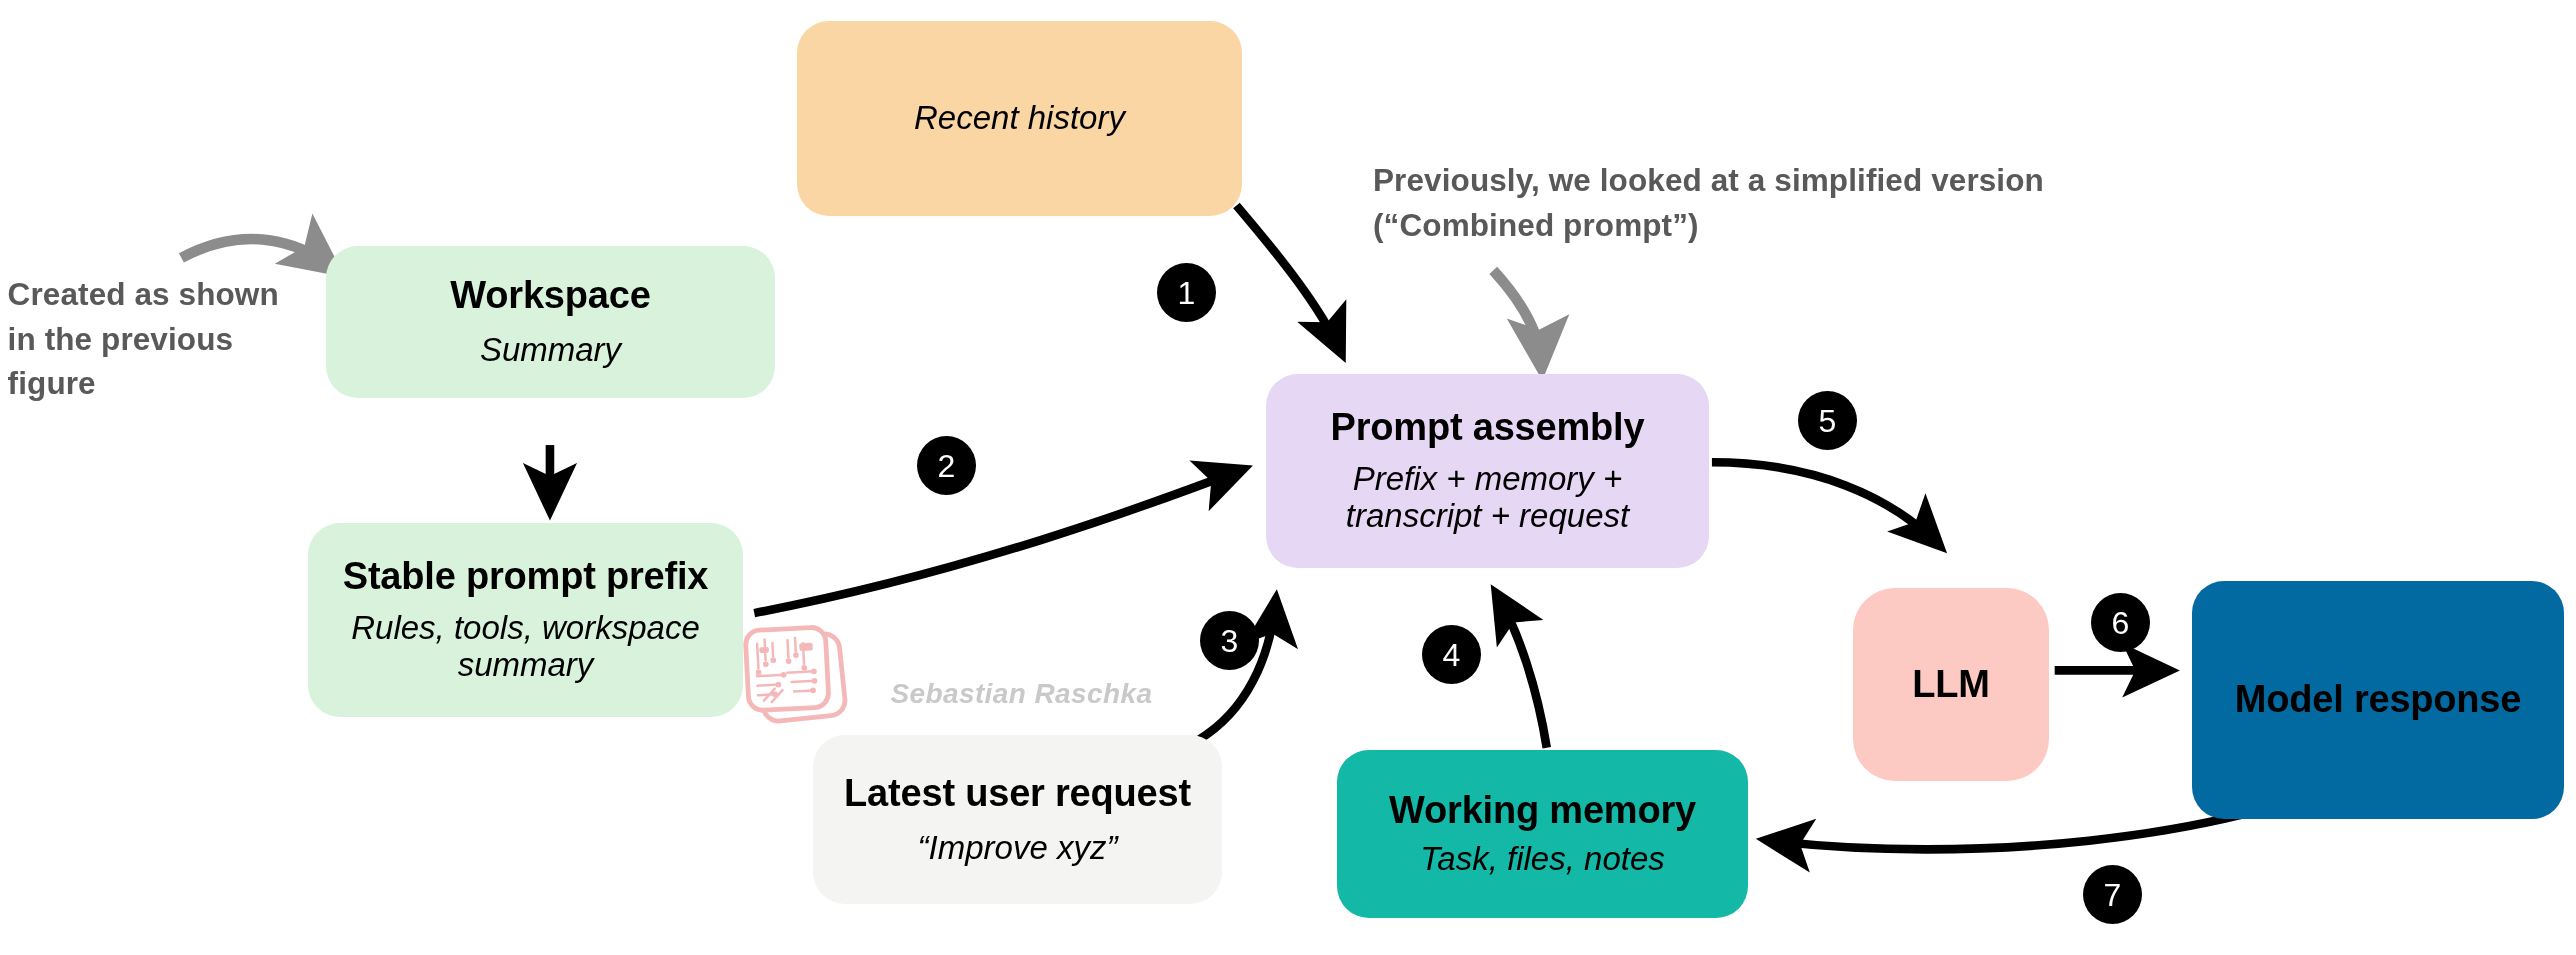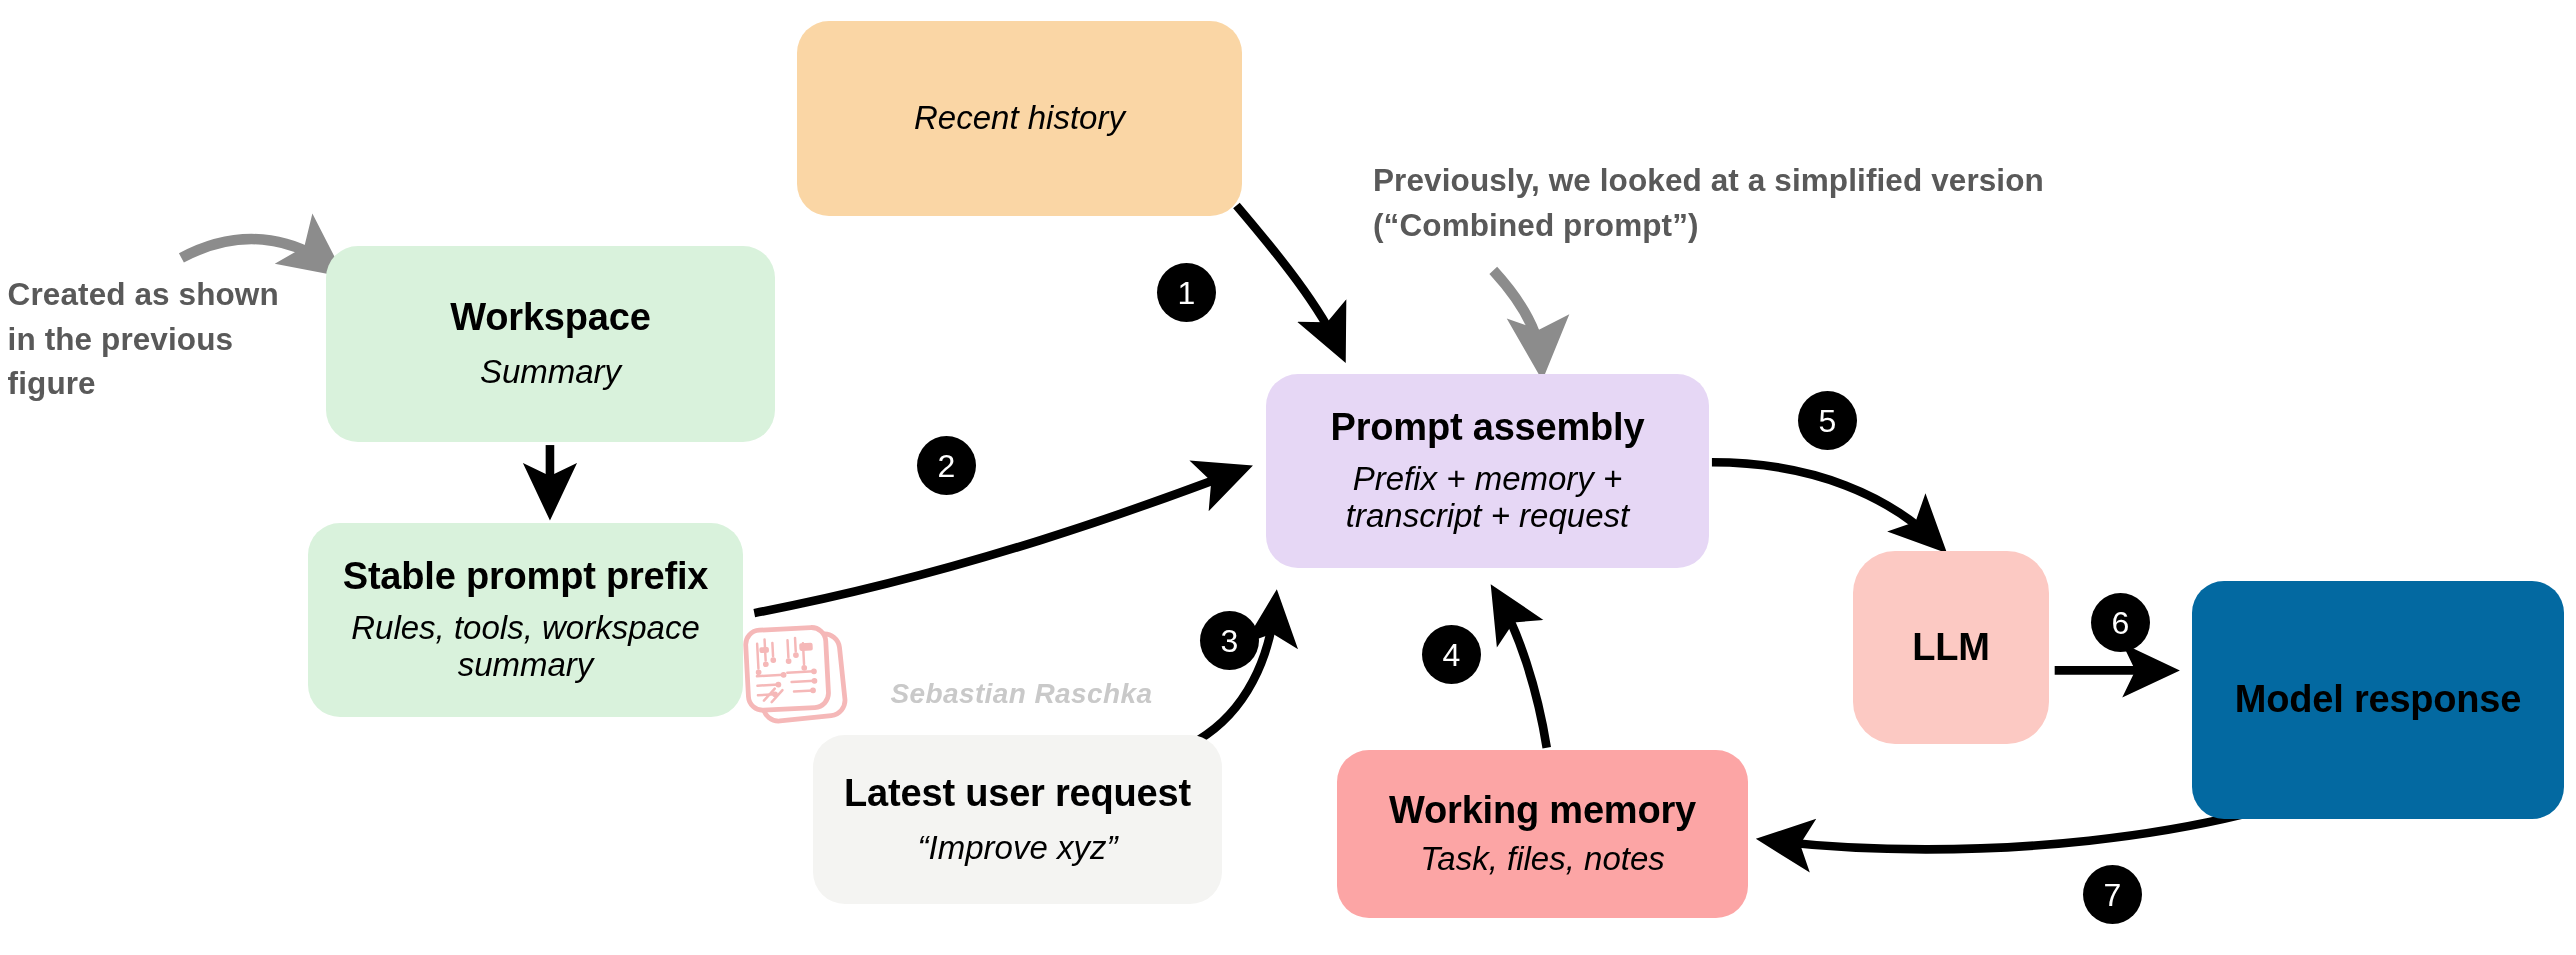--- a/index.html
+++ b/index.html
@@ -49,21 +49,21 @@
 
   
   #node-compact-transcript {
     left: 797px; top: 21px; width: 445px; height: 195px;
     background: #fad6a5;
   }
   #node-compact-transcript .title { font-size: 38px; }
   #node-compact-transcript .sub { font-size: 33px; }
 
   #node-workspace {
-    left: 326px; top: 246px; width: 449px; height: 196px;
+    left: 326px; top: 246px; width: 449px; height: 152px;
     background: #d9f2dc;
   }
   #node-workspace .title { font-size: 38px; }
   #node-workspace .sub { font-size: 33px; }
 
   #node-stable-prefix {
     left: 308px; top: 523px; width: 435px; height: 194px;
     background: #d9f2dc;
   }
   #node-stable-prefix .title { font-size: 38px; }
@@ -81,28 +81,28 @@
   #node-prompt-assembly {
     left: 1266px; top: 374px; width: 443px; height: 194px;
     background: #e6d7f5;
   }
   #node-prompt-assembly .title { font-size: 38px; }
   #node-prompt-assembly .sub { font-size: 33px; }
   #node-prompt-assembly .title + .sub { margin-top: 13.4px; }
 
   #node-working-memory {
     left: 1337px; top: 750px; width: 411px; height: 168px;
-    background: #fca5a5;
+    background: #14b8a6;
   }
   #node-working-memory .title { font-size: 38px; }
   #node-working-memory .sub { font-size: 33px; }
   #node-working-memory .title + .sub { margin-top: 9.5px; }
 
   #node-llm {
-    left: 1853px; top: 551px; width: 196px; height: 193px;
+    left: 1853px; top: 588px; width: 196px; height: 193px;
     background: #fcc9c3;
     border-radius: 42px;
   }
   #node-llm .title { font-size: 38px; }
 
   #node-model-response {
     left: 2192px; top: 581px; width: 372px; height: 238px;
     background: #0369a1;
     align-items: center;
   }

